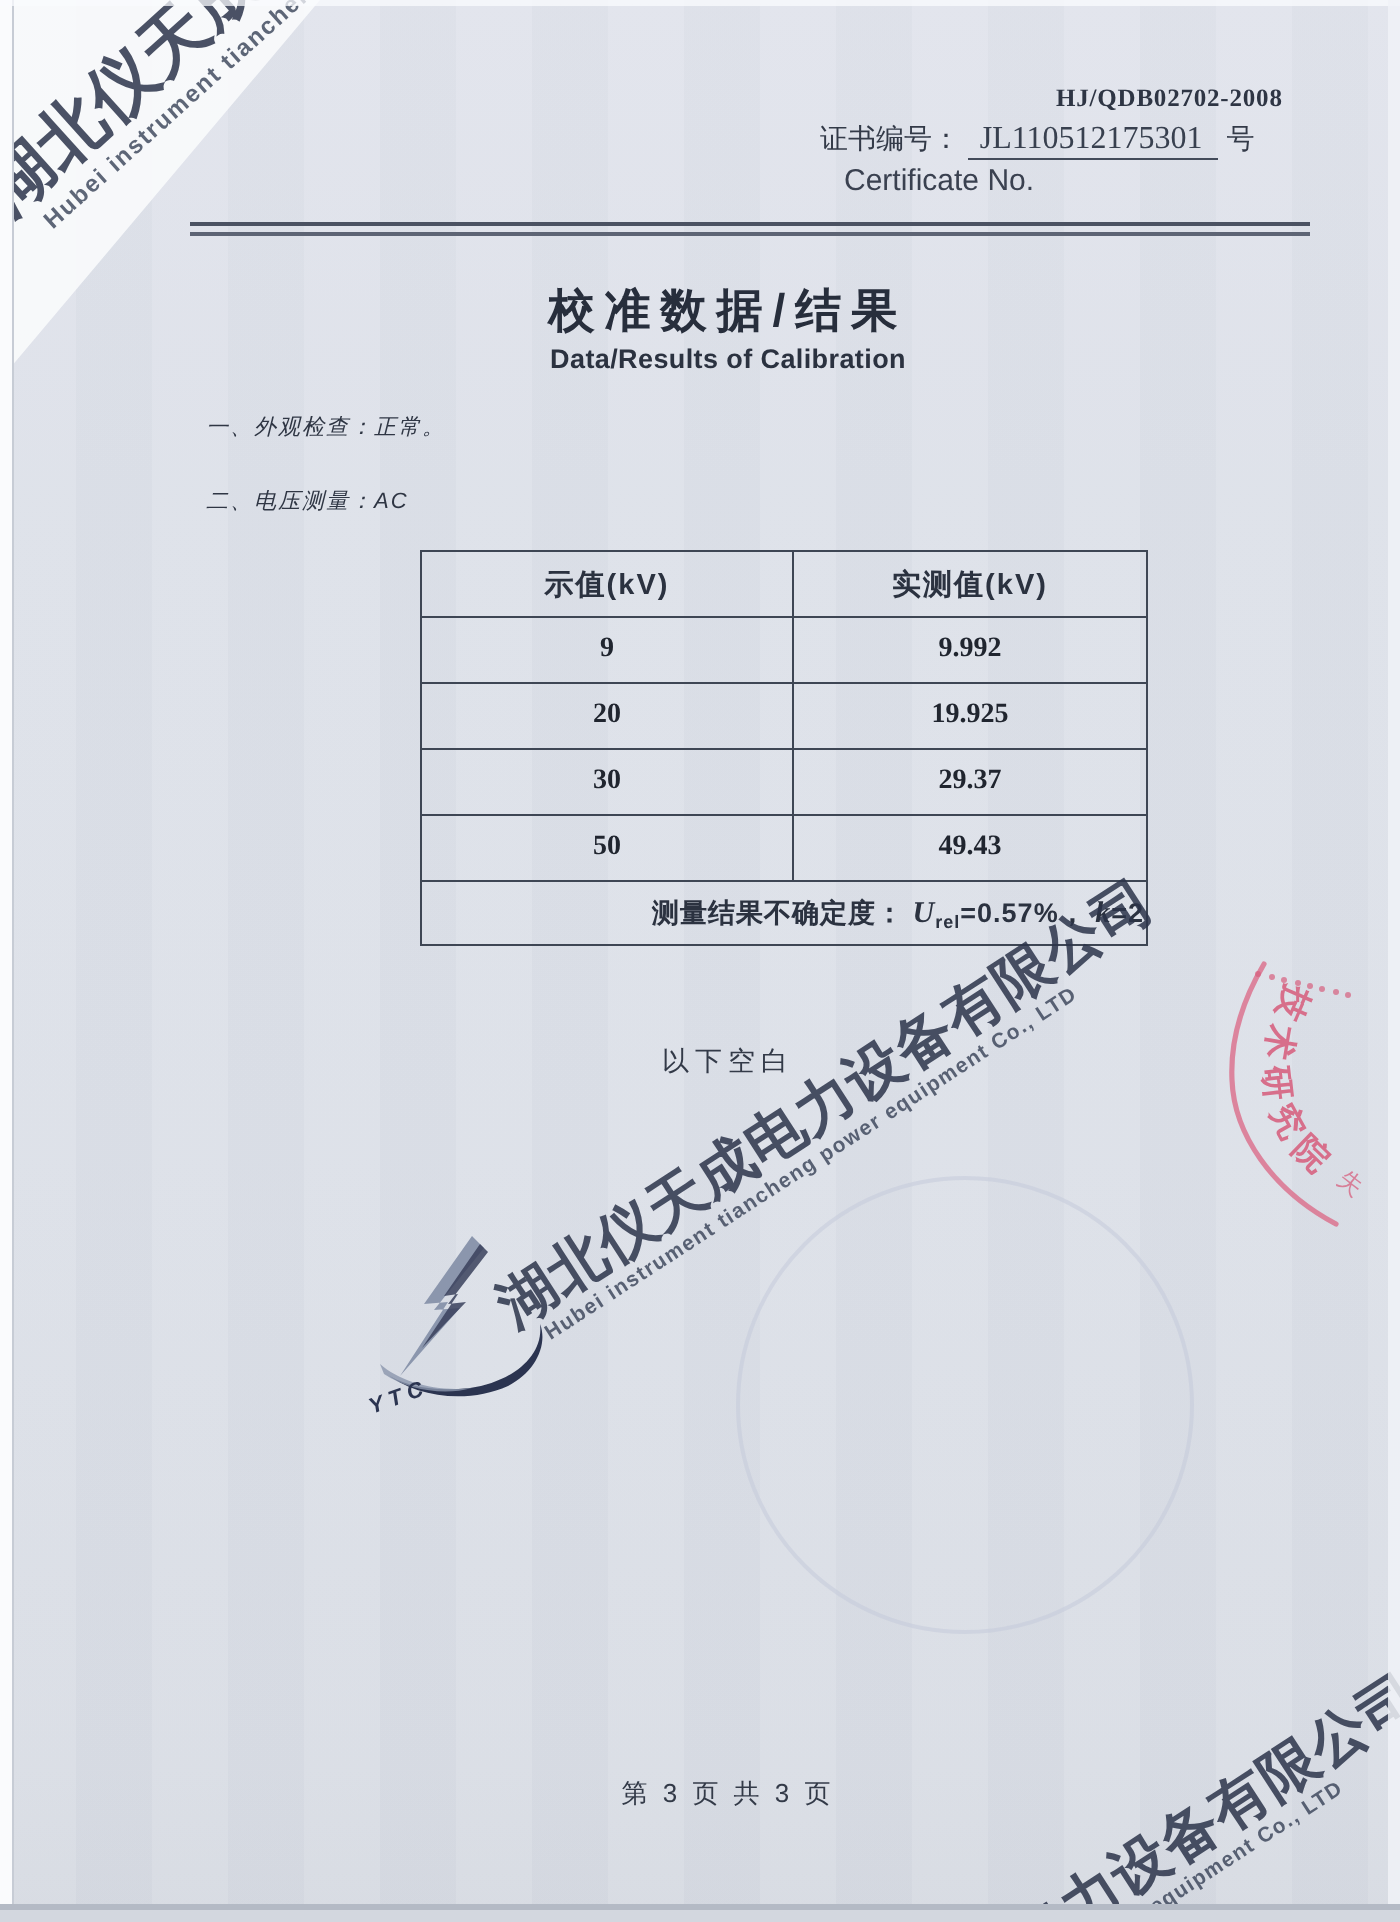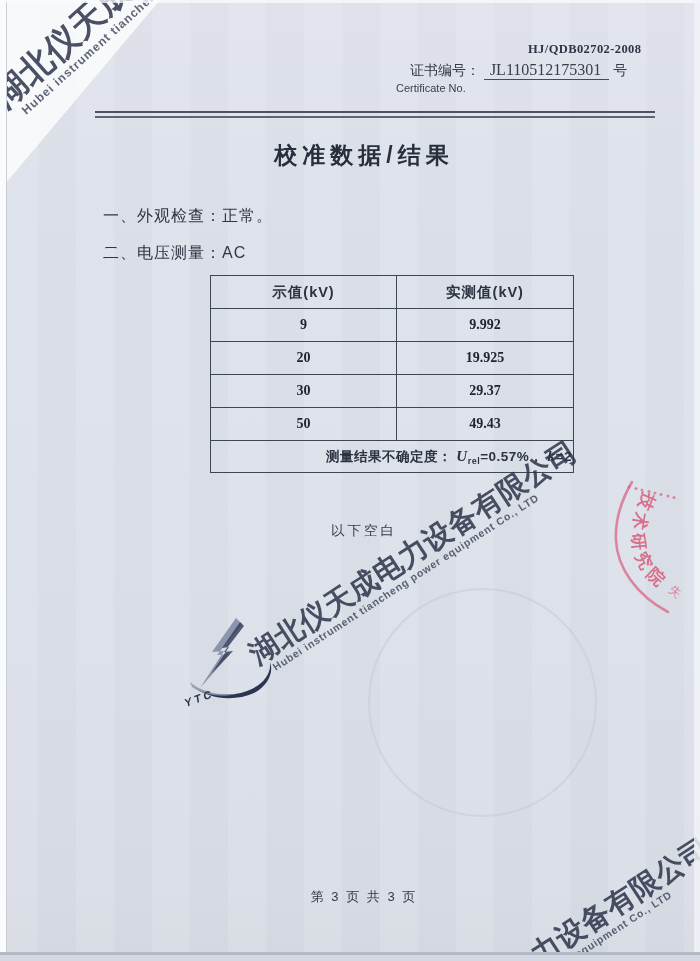--- a/index.html
+++ b/index.html
@@ -29,28 +29,28 @@
   
   .hdr{position:absolute;left:97px;top:46px;z-index:3;}
   .hdr-cn1{font-size:18px;font-weight:700;letter-spacing:4px;color:#2f3645;white-space:nowrap;}
   .hdr-en1{font-size:10px;color:#3c4353;margin-top:2px;white-space:nowrap;}
   .hdr-cn2{font-size:18px;font-weight:700;letter-spacing:6px;color:#2f3645;margin-top:2px;white-space:nowrap;}
   .hdr-en2{font-size:10.5px;color:#3c4353;margin-top:2px;white-space:nowrap;}
   .doc-code{position:absolute;left:528px;top:42px;font-size:12.5px;font-weight:700;letter-spacing:.4px;color:#2e3544;z-index:3;}
   .cert-row{position:absolute;left:410px;top:61px;font-size:14px;color:#333a48;z-index:3;white-space:nowrap;}
   .cert-num{font-family:"Liberation Serif","DejaVu Serif",serif;font-size:16px;color:#38404f;
     border-bottom:1px solid #434b5a;padding:0 8px 1px 6px;}
-  .cert-en{position:absolute;left:396px;top:82px;font-size:11px;color:#3a4150;z-index:3;}
+  .cert-en{position:absolute;left:422px;top:82px;font-size:15px;color:#3a4150;z-index:3;}
   .rule{position:absolute;left:95px;top:111px;width:560px;height:3px;z-index:3;
     border-top:2px solid #4b5262;border-bottom:2px solid #5d6474;}
   
   .center-col{position:absolute;left:28px;right:0;text-align:center;z-index:3;}
   .title-cn{top:140px;font-size:23px;font-weight:700;letter-spacing:5px;color:#272e3c;}
   .title-en{top:172px;font-size:13.5px;font-weight:700;letter-spacing:.2px;color:#2b3240;}
-  .sec{position:absolute;left:103px;font-size:16px;letter-spacing:1px;color:#2f3644;z-index:3;white-space:nowrap;}
+  .sec{position:absolute;left:103px;font-size:11px;letter-spacing:1px;color:#2f3644;z-index:3;white-space:nowrap;font-style:italic;}
   
   table.cal{position:absolute;left:180px;top:275px;width:364px;border-collapse:collapse;z-index:3;margin-left:30px;}
   table.cal td{border:1.5px solid #3e4654;text-align:center;vertical-align:middle;}
   table.cal .hrow td{height:30px;font-size:14.5px;font-weight:700;letter-spacing:1px;color:#2b3240;}
   table.cal .drow td{height:30px;font-family:"Liberation Serif","DejaVu Serif",serif;font-weight:700;font-size:14px;color:#20252f;}
   table.cal td.c1{width:183px;}
   table.cal .nrow td{height:29px;text-align:right;padding-left:13px;font-size:13.5px;font-weight:700;color:#2b3240;letter-spacing:.5px;}
   .u-sym,.k-sym{font-family:"Liberation Serif","DejaVu Serif",serif;font-style:italic;font-weight:700;font-size:15px;}
   .u-sub{font-size:9px;vertical-align:-3px;font-weight:700;}
   .blank-note{top:522px;font-size:13.5px;letter-spacing:3px;color:#333a48;}
@@ -87,20 +87,21 @@
   <div class="cert-row">
     <span>证书编号：</span>
     <span class="cert-num">JL110512175301</span>
     <span>号</span>
   </div>
   <div class="cert-en">Certificate No.</div>
 
   <div class="rule"></div>
 
   <div class="center-col title-cn">校准数据/结果</div>
+  <div class="center-col title-en">Data/Results of Calibration</div>
 
   <div class="sec" style="top:206px;">一、外观检查：正常。</div>
   <div class="sec" style="top:243px;">二、电压测量：AC</div>
 
   <table class="cal">
     <tbody>
       <tr class="hrow">
         <td class="c1">示值(kV)</td>
         <td>实测值(kV)</td>
       </tr>

